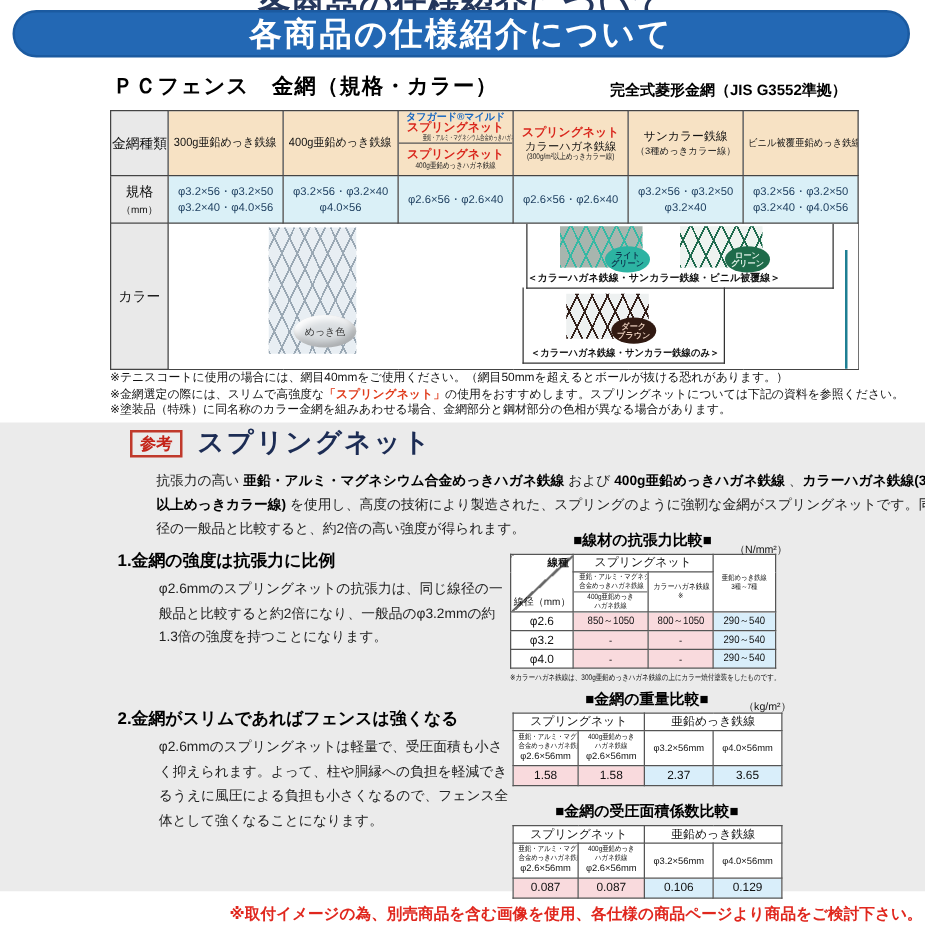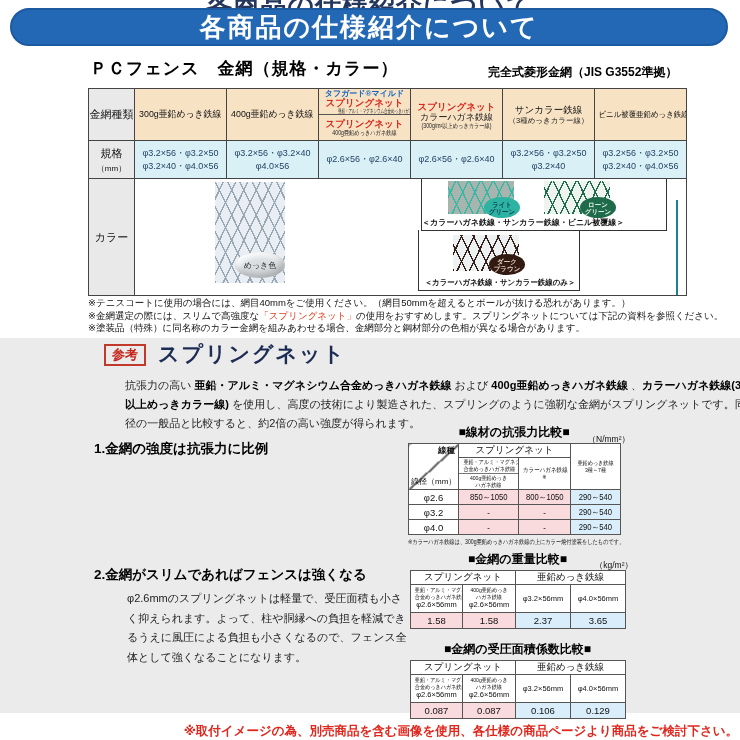--- a/index.html
+++ b/index.html
@@ -50,21 +50,21 @@
   .boxB{position:absolute;left:283px;top:51px;width:160px;height:60px;border:1px solid #333;border-top:none;}
   .sw{position:absolute;width:66px;height:33px;}
   .s1{left:26px;top:2px;} .s2{left:122px;top:2px;} .s3{left:34px;top:5px;height:36px;}
   .swb{position:absolute;right:-6px;bottom:-4px;width:36px;height:21px;border-radius:50%;font-size:6.5px;line-height:7px;
       font-weight:bold;display:flex;align-items:center;justify-content:center;text-align:center;white-space:pre-line;}
   .cap{position:absolute;left:0;right:0;bottom:2px;text-align:left;font-size:8px;font-weight:bold;color:#111;white-space:nowrap;}
   .tealline{position:absolute;left:676px;top:200px;width:2px;height:95px;background:#1e7f93;}
 
   
   .notes{position:absolute;left:88px;top:297px;font-size:9.5px;line-height:12.5px;color:#111;}
-  .notes .red{color:#e03c1c;font-weight:normal;}
+  .notes .red{color:#e03c1c;font-weight:bold;}
 
   
   .refbadge{position:absolute;left:104px;top:344px;border:2px solid #c0392b;color:#c4241a;font-size:13px;font-weight:bold;
       padding:1px 6px;line-height:16px;}
   .reftitle{position:absolute;left:158px;top:340px;font-size:21px;font-weight:bold;color:#1c2c54;letter-spacing:2px;}
   .intro{position:absolute;left:88px;top:376px;width:652px;font-size:11px;line-height:19px;color:#222;margin-left:37px;}
   .intro b{color:#000;}
   .sect{position:absolute;font-size:13.5px;font-weight:bold;color:#000;}
   .secb{position:absolute;width:282px;font-size:11px;line-height:19.5px;color:#222;}
   .secb p{margin:0;}
@@ -214,20 +214,21 @@
   </div>
 
   <div class="refbadge">参考</div>
   <div class="reftitle">スプリングネット</div>
 
   <div class="intro">
     <span>抗張力の高い </span><b>亜鉛・アルミ・マグネシウム合金めっきハガネ鉄線</b><span> および </span><b>400g亜鉛めっきハガネ鉄線</b><span> 、</span><b>カラーハガネ鉄線(300g/m²以上めっきカラー線)</b><span> を使用し、高度の技術により製造された、スプリングのように強靭な金網がスプリングネットです。同じ線径の一般品と比較すると、約2倍の高い強度が得られます。</span>
   </div>
 
   <div class="sect" style="left:94px;top:440px;">1.金網の強度は抗張力に比例</div>
+  <div class="secb" style="left:127px;top:462px;">φ2.6mmのスプリングネットの抗張力は、同じ線径の一般品と比較すると約2倍になり、一般品のφ3.2mmの約1.3倍の強度を持つことになります。</div>
 
   <div class="sect" style="left:94px;top:566px;">2.金網がスリムであればフェンスは強くなる</div>
   <div class="secb" style="left:127px;top:589px;">
     <p>φ2.6mmのスプリングネットは軽量で、受圧面積も小さく抑えられます。よって、柱や胴縁への負担を軽減できるうえに風圧による負担も小さくなるので、フェンス全体として強くなることになります。</p>
   </div>
 
   <div class="cmp t1">
     <div class="t">■線材の抗張力比較■</div>
     <div class="u" style="right:-10px;top:10px;">（N/mm²）</div>
     <table>

